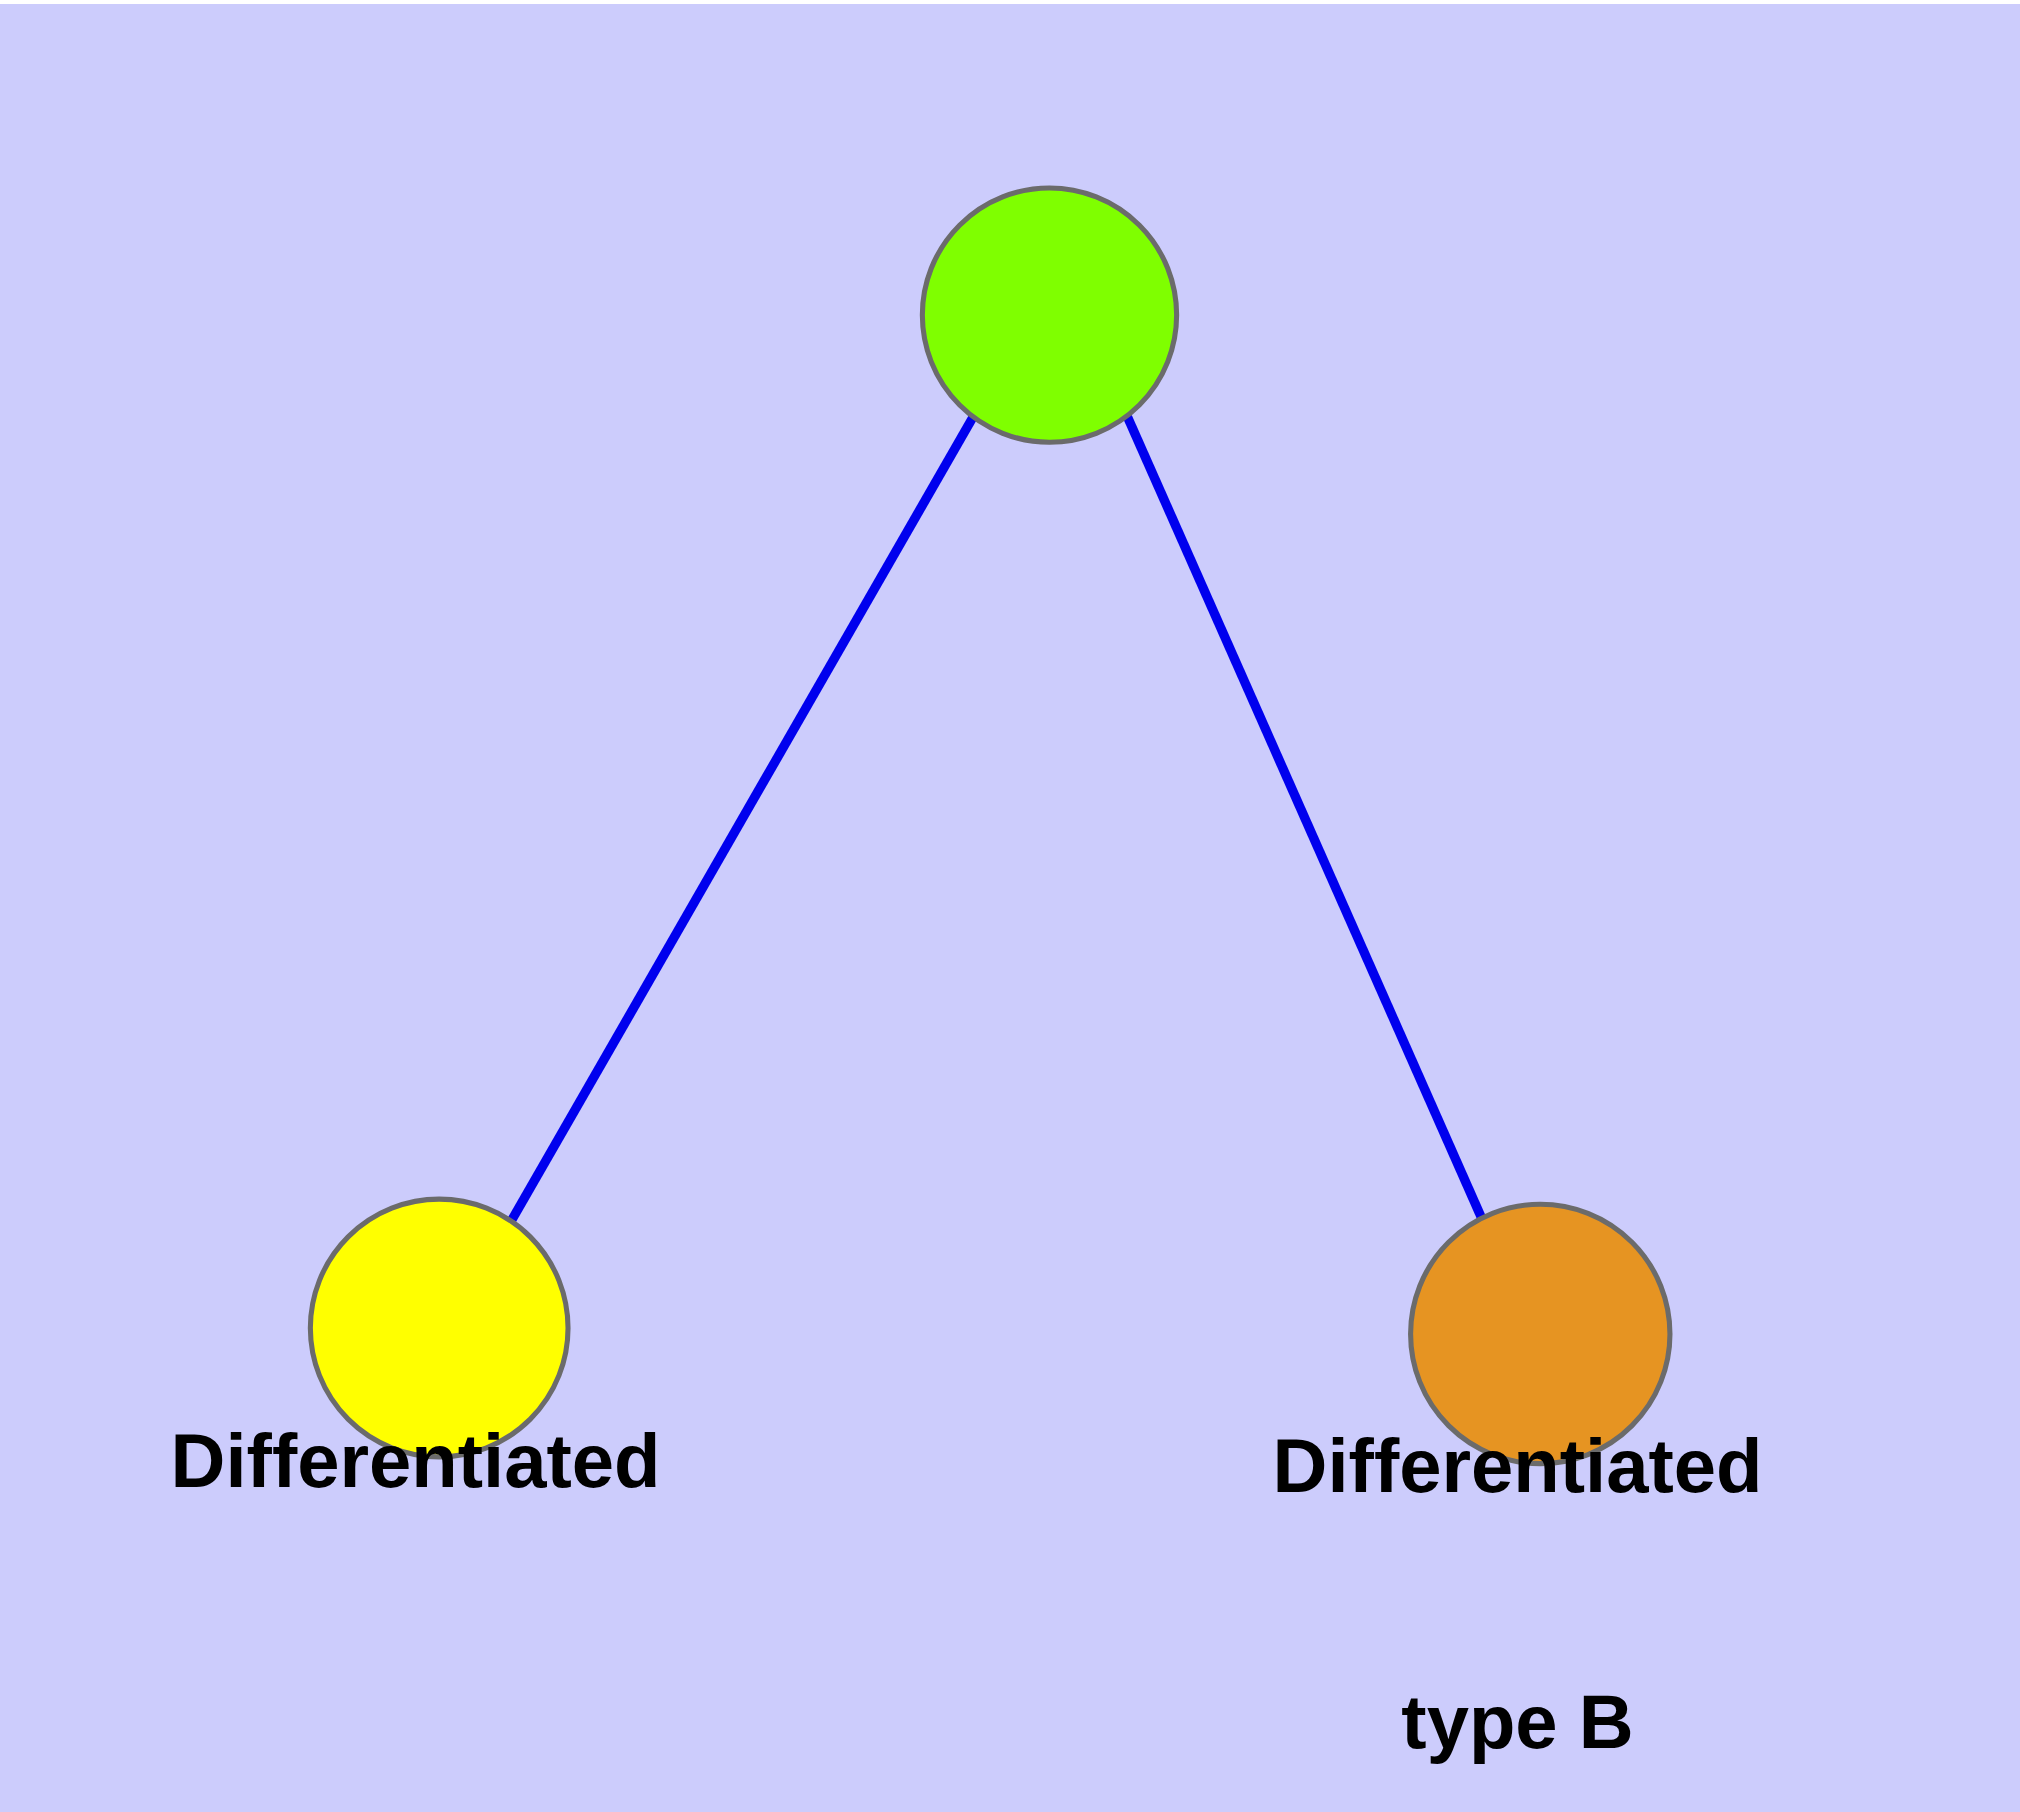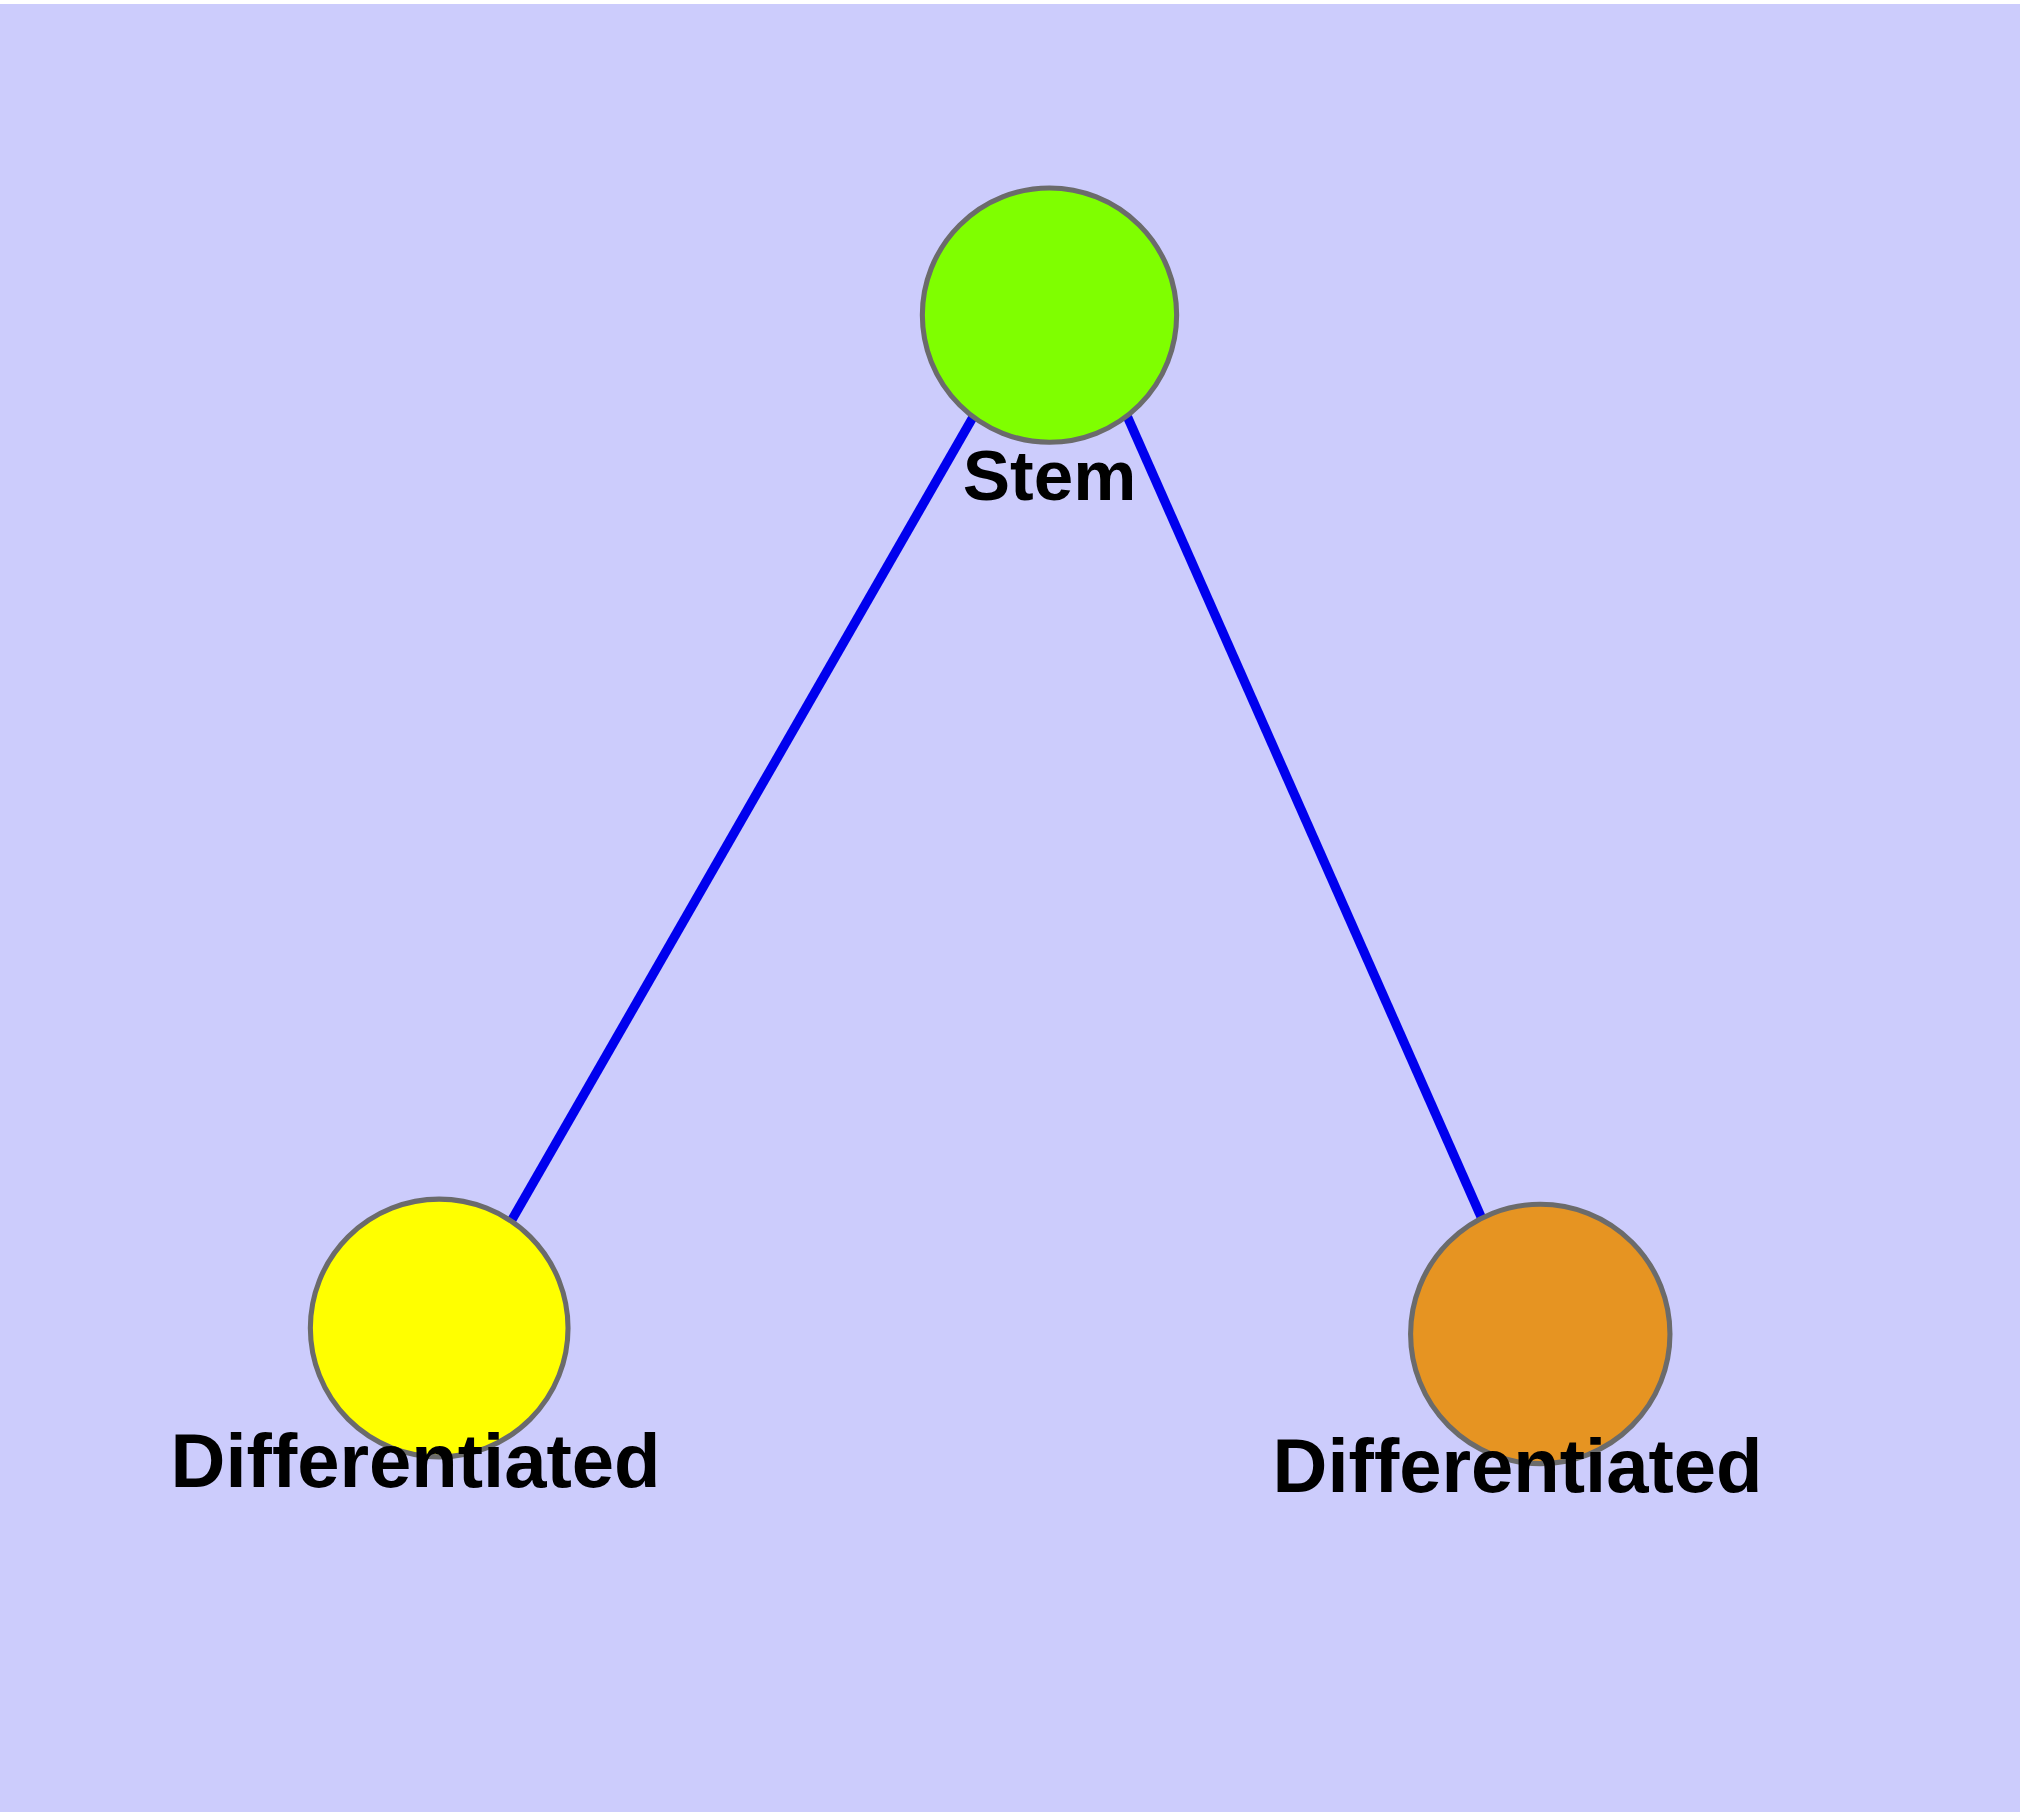--- a/index.html
+++ b/index.html
@@ -73,27 +73,25 @@
         <line id="edge0" x1="1148" y1="487" x2="604" y2="1434" stroke="#0000ee" stroke-width="11" stroke-linecap="butt"></line>
         <line id="edge1" x1="1330" y1="487" x2="1749" y2="1435" stroke="#0000ee" stroke-width="11" stroke-linecap="butt"></line>
       </g>
       <g>
         <circle id="node0" cx="1238" cy="367" r="150" fill="#7fff00" stroke="#6b6b6b" stroke-width="6"></circle>
         <circle id="node1" cx="518" cy="1562" r="152" fill="#ffff00" stroke="#6b6b6b" stroke-width="6"></circle>
         <circle id="node2" cx="1817" cy="1569" r="153" fill="#e69422" stroke="#6b6b6b" stroke-width="6"></circle>
       </g>
     </svg>
 
-    <div class="node-label label-stem" style="color: rgb(0, 0, 0);">
-      <div>Stem</div>
-    </div>
 
     <div class="node-label label-a" style="color: rgb(0, 0, 0);">
       <div>Differentiated</div>
     </div>
 
     <div class="node-label label-b" style="color: rgb(0, 0, 0);">
       <div>Differentiated</div>
+      <div>type B</div>
     </div>
 
   </div>
 </div>
 
 
 </body></html>

